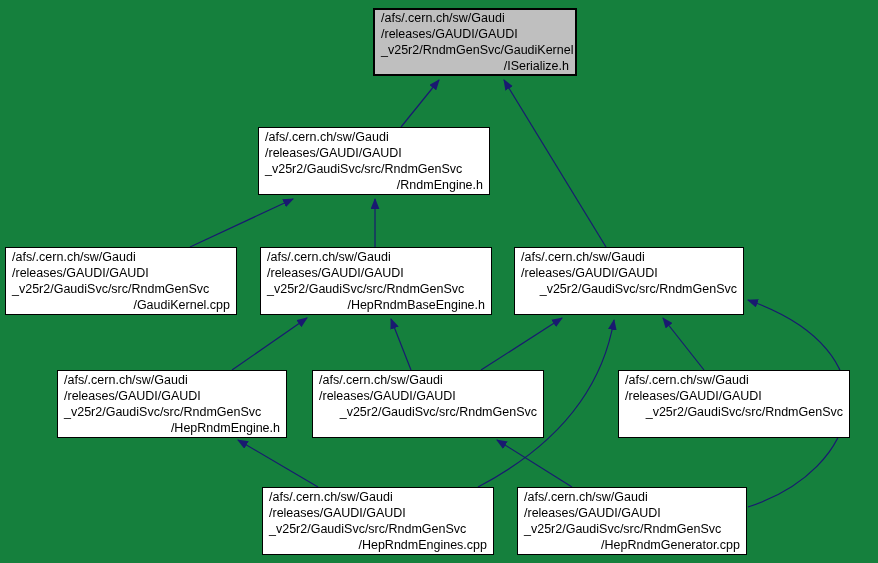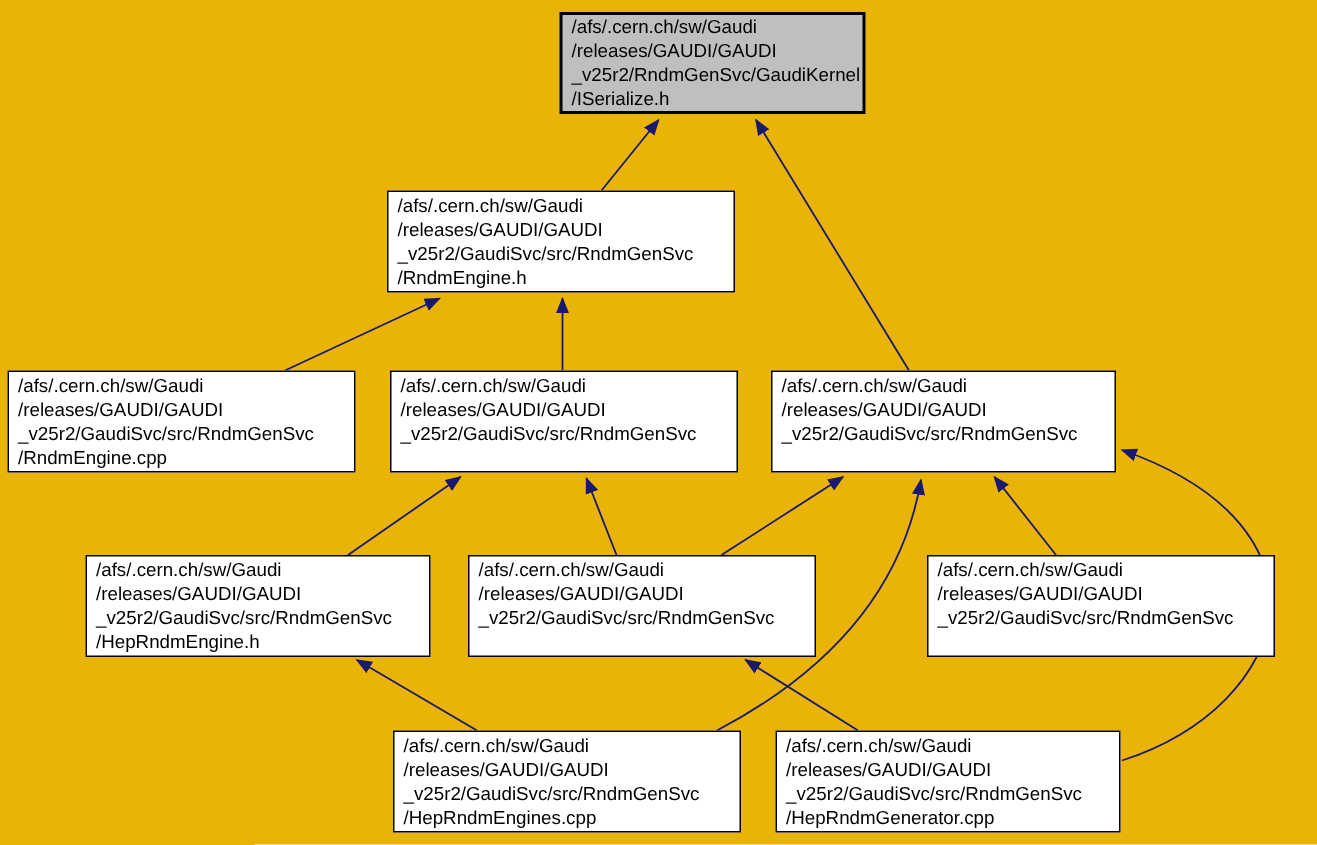--- a/index.html
+++ b/index.html
@@ -5,21 +5,21 @@
   html, body {
     margin: 0;
     padding: 0;
     background: #ffffff;
     font-family: "Liberation Sans", "DejaVu Sans", sans-serif;
   }
   #canvas {
     position: relative;
     width: 878px;
     height: 563px;
-    background: #eab308;
+    background: #15803d;
     overflow: hidden;
   }
   #edges {
     position: absolute;
     left: 0;
     top: 0;
     width: 878px;
     height: 563px;
   }
   .node {
@@ -37,21 +37,21 @@
     background: #bfbfbf;
     border-width: 2px;
     padding-top: 0;
   }
   .node .line {
     padding: 0 6px;
     text-align: left;
     white-space: nowrap;
   }
   .node .line:last-child {
-    text-align: left;
+    text-align: right;
   }
 </style>
 </head>
 <body>
 
 <div id="canvas">
   <svg id="edges" viewBox="0 0 878 563" xmlns="http://www.w3.org/2000/svg">
       <defs>
         <marker id="arrowhead" viewBox="0 0 10 8" refX="9" refY="4" markerWidth="11" markerHeight="9" markerUnits="userSpaceOnUse" orient="auto">
           <path d="M 0 0 L 10 4 L 0 8 z" fill="#191970"></path>
@@ -79,26 +79,27 @@
     <div class="node" style="left: 258px; top: 127px; width: 232px; height: 68px;">
       <div class="line">/afs/.cern.ch/sw/Gaudi</div>
       <div class="line">/releases/GAUDI/GAUDI</div>
       <div class="line">_v25r2/GaudiSvc/src/RndmGenSvc</div>
       <div class="line">/RndmEngine.h</div>
     </div>
     <div class="node" style="left: 5px; top: 247px; width: 232px; height: 68px;">
       <div class="line">/afs/.cern.ch/sw/Gaudi</div>
       <div class="line">/releases/GAUDI/GAUDI</div>
       <div class="line">_v25r2/GaudiSvc/src/RndmGenSvc</div>
-      <div class="line">/RndmEngine.cpp</div>
+      <div class="line">/GaudiKernel.cpp</div>
     </div>
     <div class="node" style="left: 260px; top: 247px; width: 232px; height: 68px;">
       <div class="line">/afs/.cern.ch/sw/Gaudi</div>
       <div class="line">/releases/GAUDI/GAUDI</div>
       <div class="line">_v25r2/GaudiSvc/src/RndmGenSvc</div>
+      <div class="line">/HepRndmBaseEngine.h</div>
     </div>
     <div class="node" style="left: 514px; top: 247px; width: 230px; height: 68px;">
       <div class="line">/afs/.cern.ch/sw/Gaudi</div>
       <div class="line">/releases/GAUDI/GAUDI</div>
       <div class="line">_v25r2/GaudiSvc/src/RndmGenSvc</div>
     </div>
     <div class="node" style="left: 57px; top: 370px; width: 230px; height: 68px;">
       <div class="line">/afs/.cern.ch/sw/Gaudi</div>
       <div class="line">/releases/GAUDI/GAUDI</div>
       <div class="line">_v25r2/GaudiSvc/src/RndmGenSvc</div>

